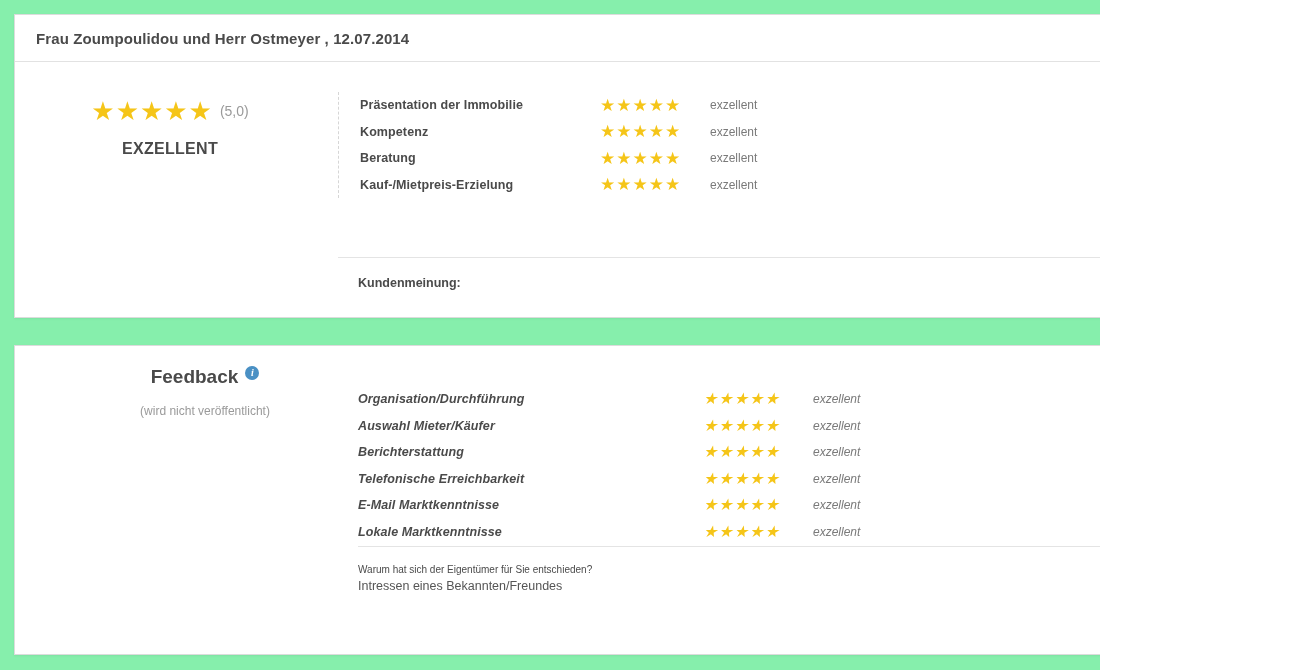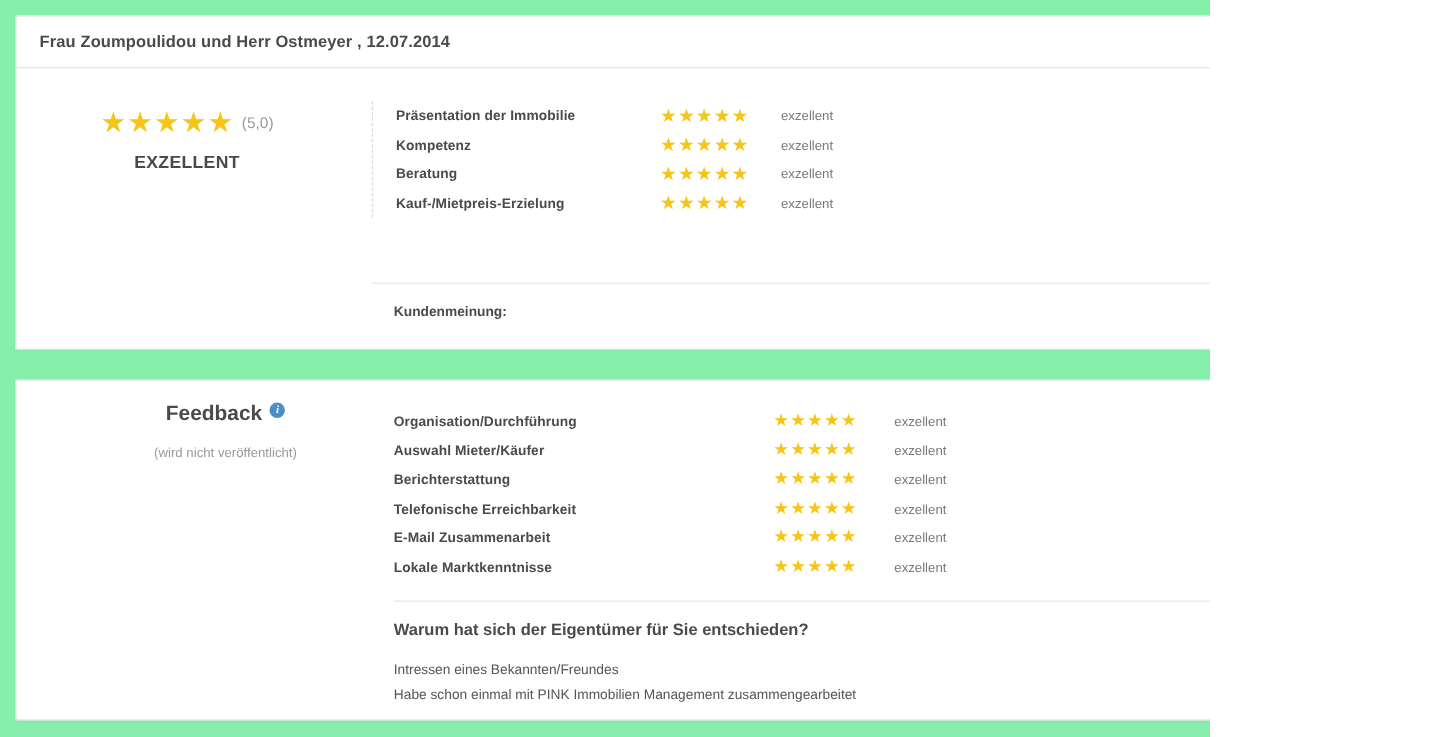--- a/index.html
+++ b/index.html
@@ -172,22 +172,23 @@
     font-family: "Liberation Serif", serif;
   }
   .feedback-sub {
     margin-top: 16px;
     font-size: 12px;
     color: #9a9a9a;
   }
   .fb-criteria {
     position: absolute;
     left: 343px;
-    top: 24px;
+    top: 40px;
     width: 920px;
+    font-style: italic;
   }
   .fb-row {
     display: flex;
     align-items: center;
     height: 26.5px;
   }
   .fb-label {
     width: 345px;
     font-size: 12.5px;
     font-weight: bold;
@@ -206,24 +207,24 @@
   }
   .fb-reason {
     position: absolute;
     left: 343px;
     top: 200px;
     width: 920px;
     border-top: 1px solid #e4e4e4;
     padding-top: 17px;
   }
   .fb-reason-title {
-    font-size: 15px;
-    font-weight: bold;
-    color: #4a4a4a;
-    margin-bottom: 17px;
+    font-size: 10px;
+    font-weight: normal;
+    color: #4a4a4a;
+    margin-bottom: 0;
   }
   .fb-reason-line {
     font-size: 12.5px;
     color: #555;
     line-height: 22px;
   }
   .star {
     display: inline-block;
     line-height: 1;
     color: #f5c518;
@@ -355,21 +356,21 @@
         <span class="fb-stars">
           <span class="star sm">★</span>
           <span class="star sm">★</span>
           <span class="star sm">★</span>
           <span class="star sm">★</span>
           <span class="star sm">★</span>
         </span>
         <span class="fb-word">exzellent</span>
       </div>
       <div class="fb-row">
-        <span class="fb-label">E-Mail Zusammenarbeit</span>
+        <span class="fb-label">E-Mail Marktkenntnisse</span>
         <span class="fb-stars">
           <span class="star sm">★</span>
           <span class="star sm">★</span>
           <span class="star sm">★</span>
           <span class="star sm">★</span>
           <span class="star sm">★</span>
         </span>
         <span class="fb-word">exzellent</span>
       </div>
       <div class="fb-row">
@@ -381,17 +382,16 @@
           <span class="star sm">★</span>
           <span class="star sm">★</span>
         </span>
         <span class="fb-word">exzellent</span>
       </div>
     </div>
 
     <div class="fb-reason">
       <div class="fb-reason-title">Warum hat sich der Eigentümer für Sie entschieden?</div>
       <div class="fb-reason-line">Intressen eines Bekannten/Freundes</div>
-      <div class="fb-reason-line">Habe schon einmal mit PINK Immobilien Management zusammengearbeitet</div>
     </div>
   </div>
 
 </div>
 
 </body></html>

